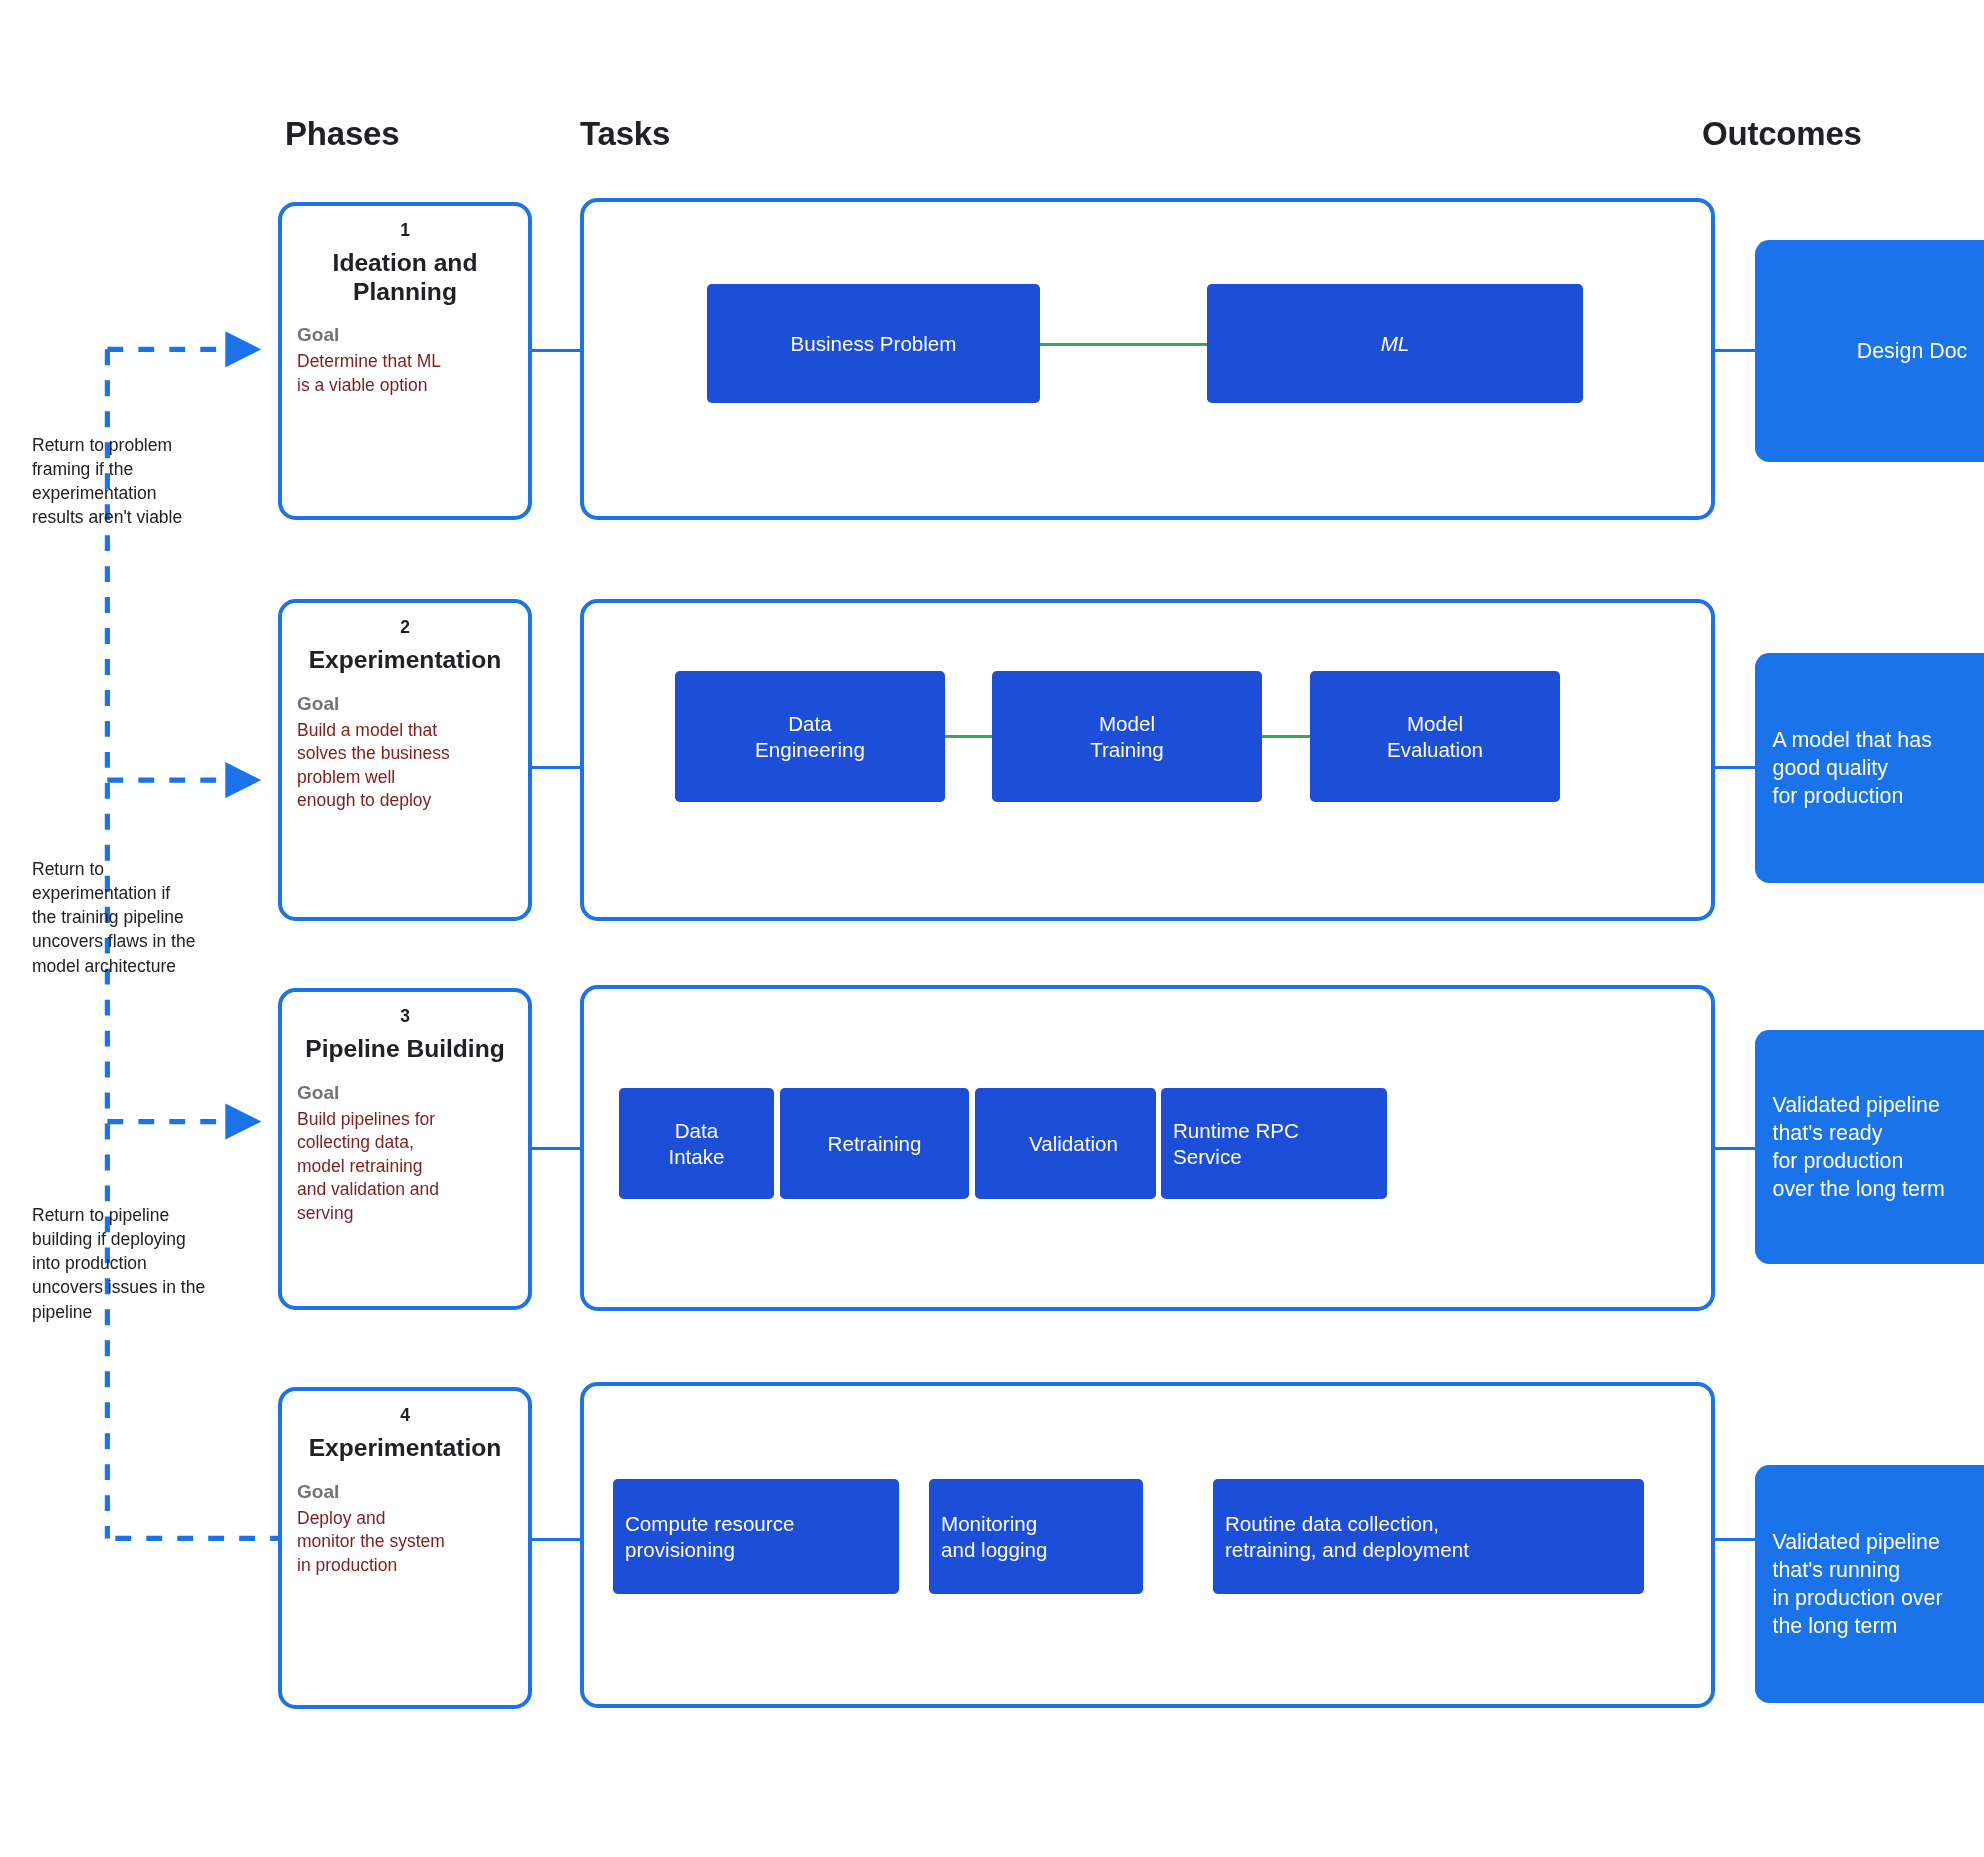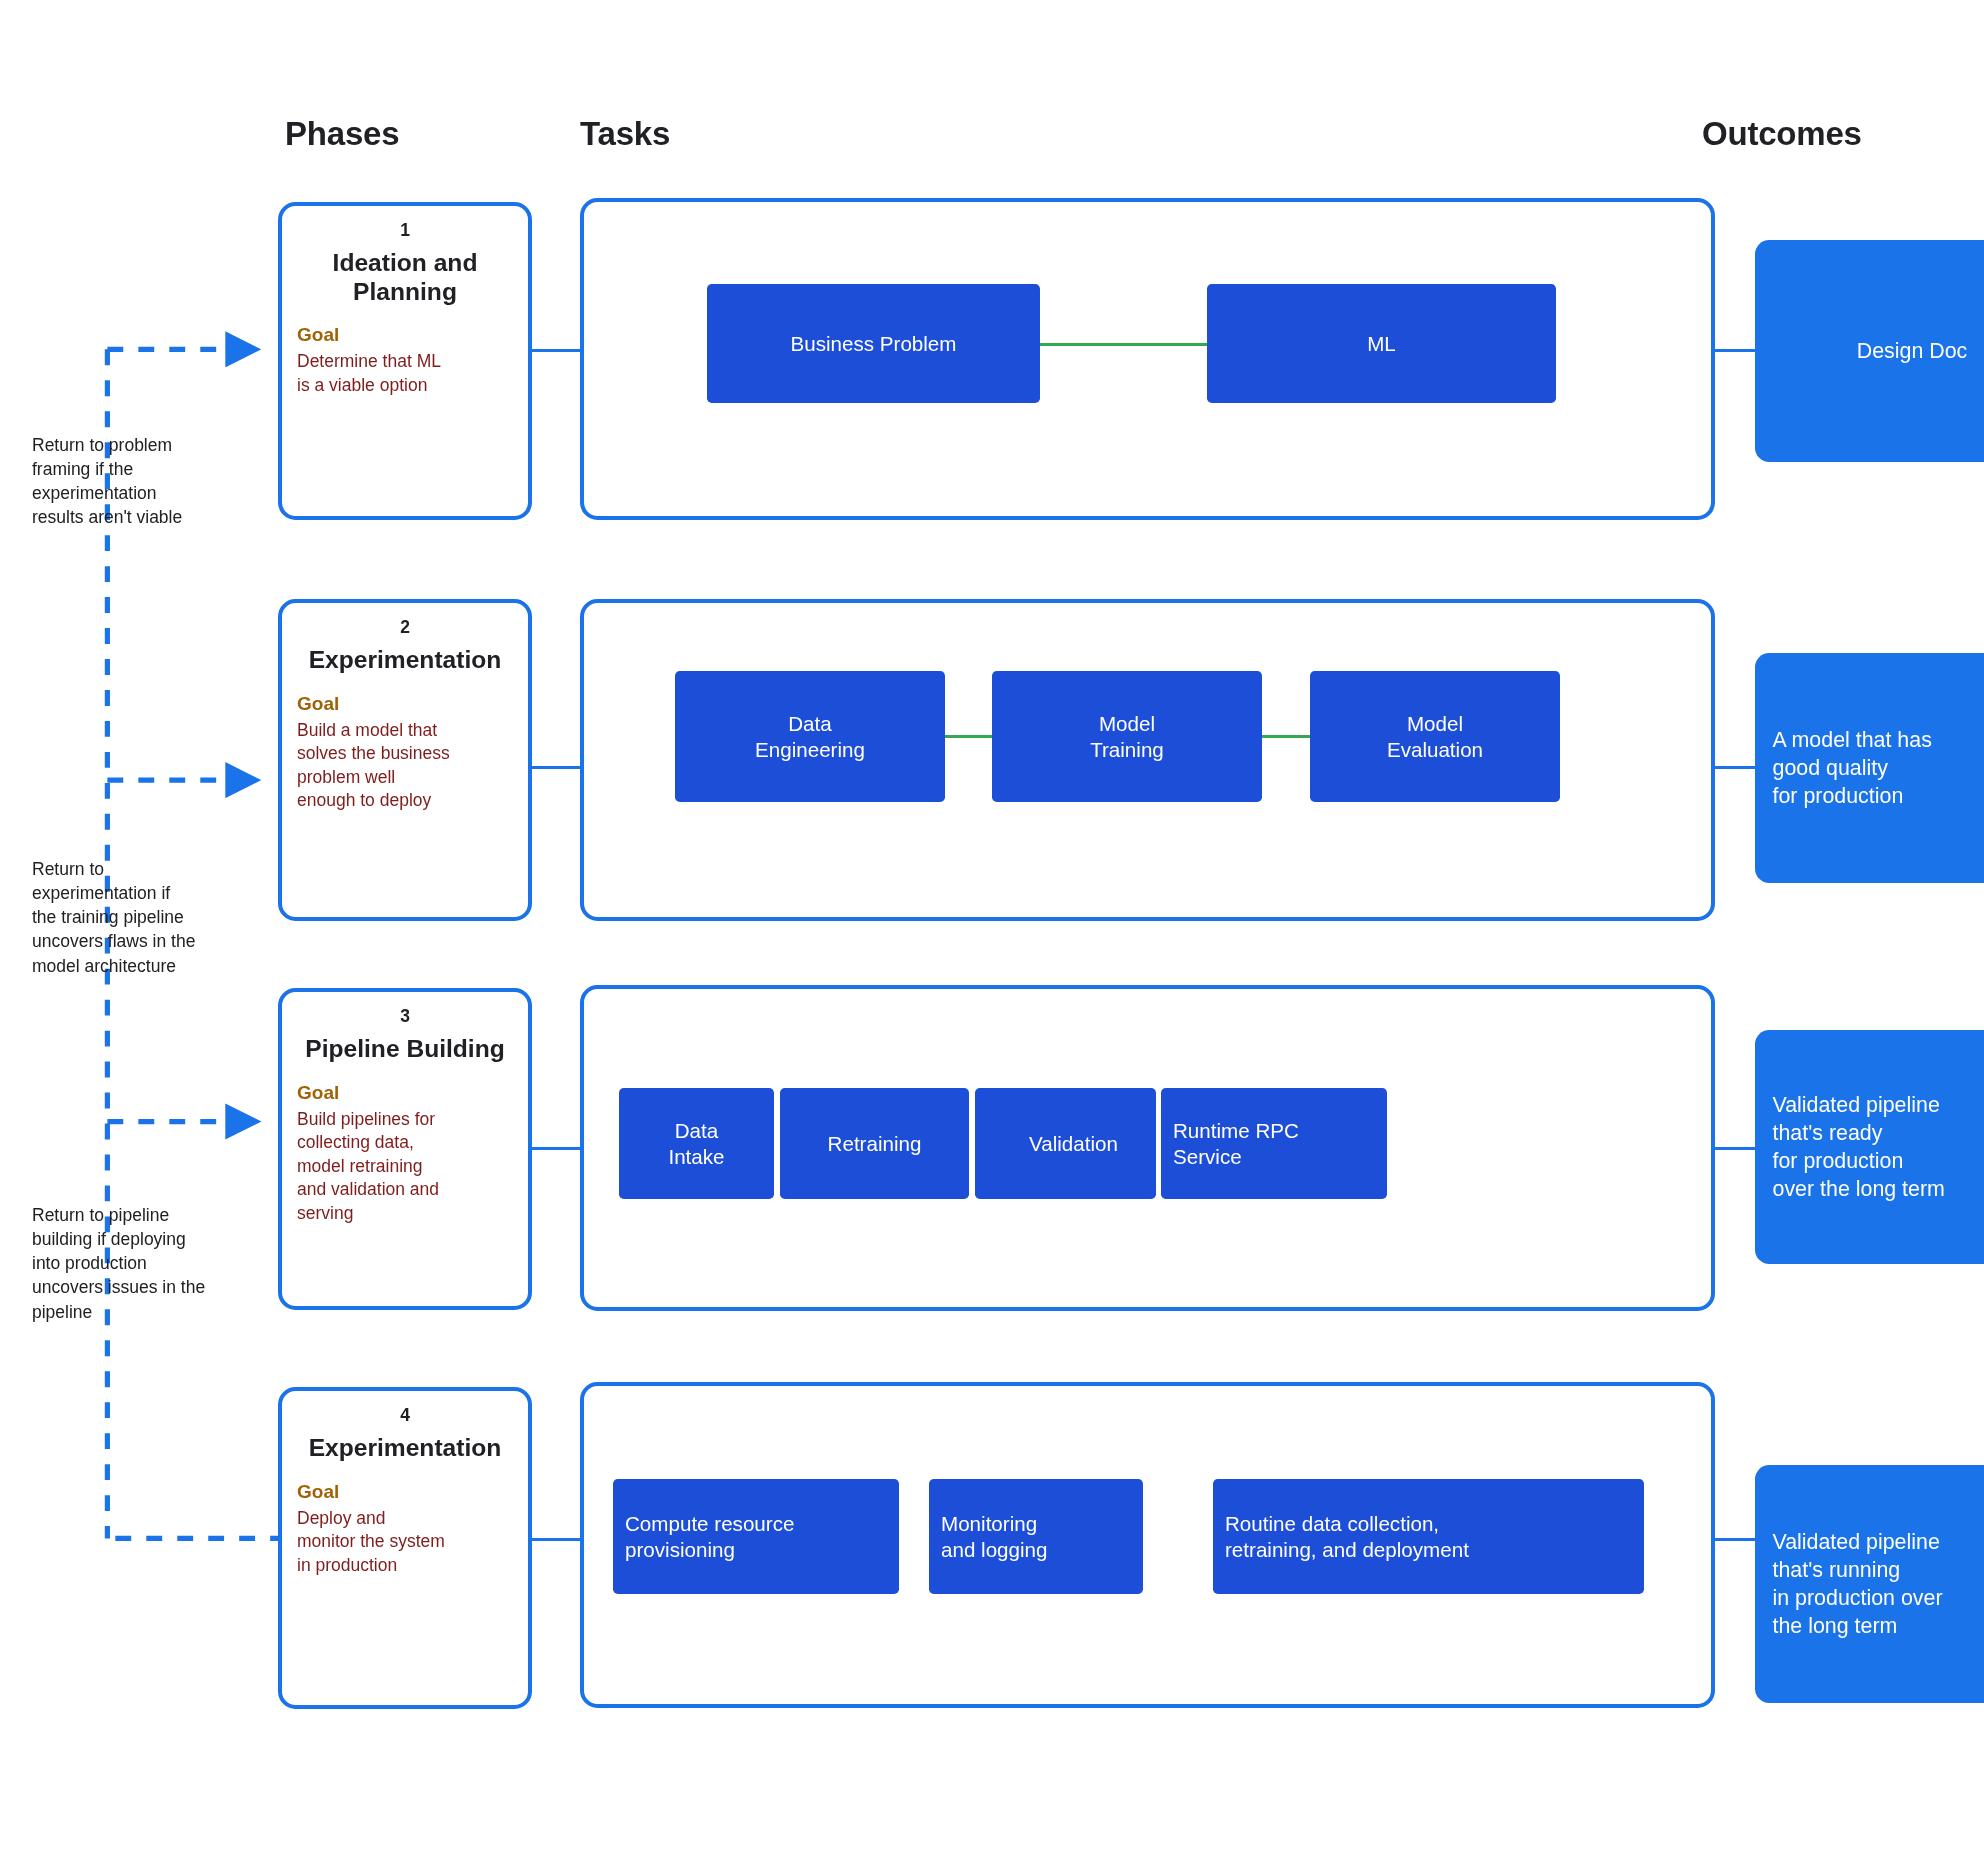--- a/index.html
+++ b/index.html
@@ -45,21 +45,21 @@
     text-align: center;
     font-size: 24.6px;
     font-weight: bold;
     color: #202124;
     line-height: 1.16;
     margin-top: 8px;
   }
   .goal-label {
     font-size: 19px;
     font-weight: bold;
-    color: #a16207;
+    color: #737373;
     margin-top: 18px;
   }
   .goal-text {
     font-size: 17.5px;
     line-height: 1.34;
     color: #7f1d1d;
     margin-top: 4px;
   }
   
   .task-box {
@@ -167,21 +167,21 @@
 Planning</div>
     <div class="goal-label">Goal</div>
     <div class="goal-text" style="white-space:pre-line;">Determine that ML
 is a viable option</div>
   </div>
   <div class="hline" style="left:532px; top:349px; width:48px;"></div>
 
   <div class="task-box" style="left:580px; top:198px; width:1135px; height:322px;"></div>
   <div class="chip center" style="left:707px; top:284px; width:333px; height:119px;">Business Problem</div>
   <div class="greenline" style="left:1040px; top:343px; width:167px;"></div>
-  <div class="chip center" style="left:1207px; top:284px; width:349px; height:119px;">ML</div>
+  <div class="chip center" style="left:1207px; top:284px; width:376px; height:119px;font-style:italic;">ML</div>
 
   <div class="hline" style="left:1715px; top:349px; width:40px;"></div>
   <div class="outcome" style="left:1755px; top:240px; width:314px; height:222px; justify-content:center; text-align:center; white-space:pre-line;">Design Doc</div>
 
   <div class="phase-card" style="left:278px; top:599px; width:254px; height:322px;">
     <div class="phase-num">2</div>
     <div class="phase-title" style="white-space:pre-line;">Experimentation</div>
     <div class="goal-label">Goal</div>
     <div class="goal-text" style="white-space:pre-line;">Build a model that
 solves the business

